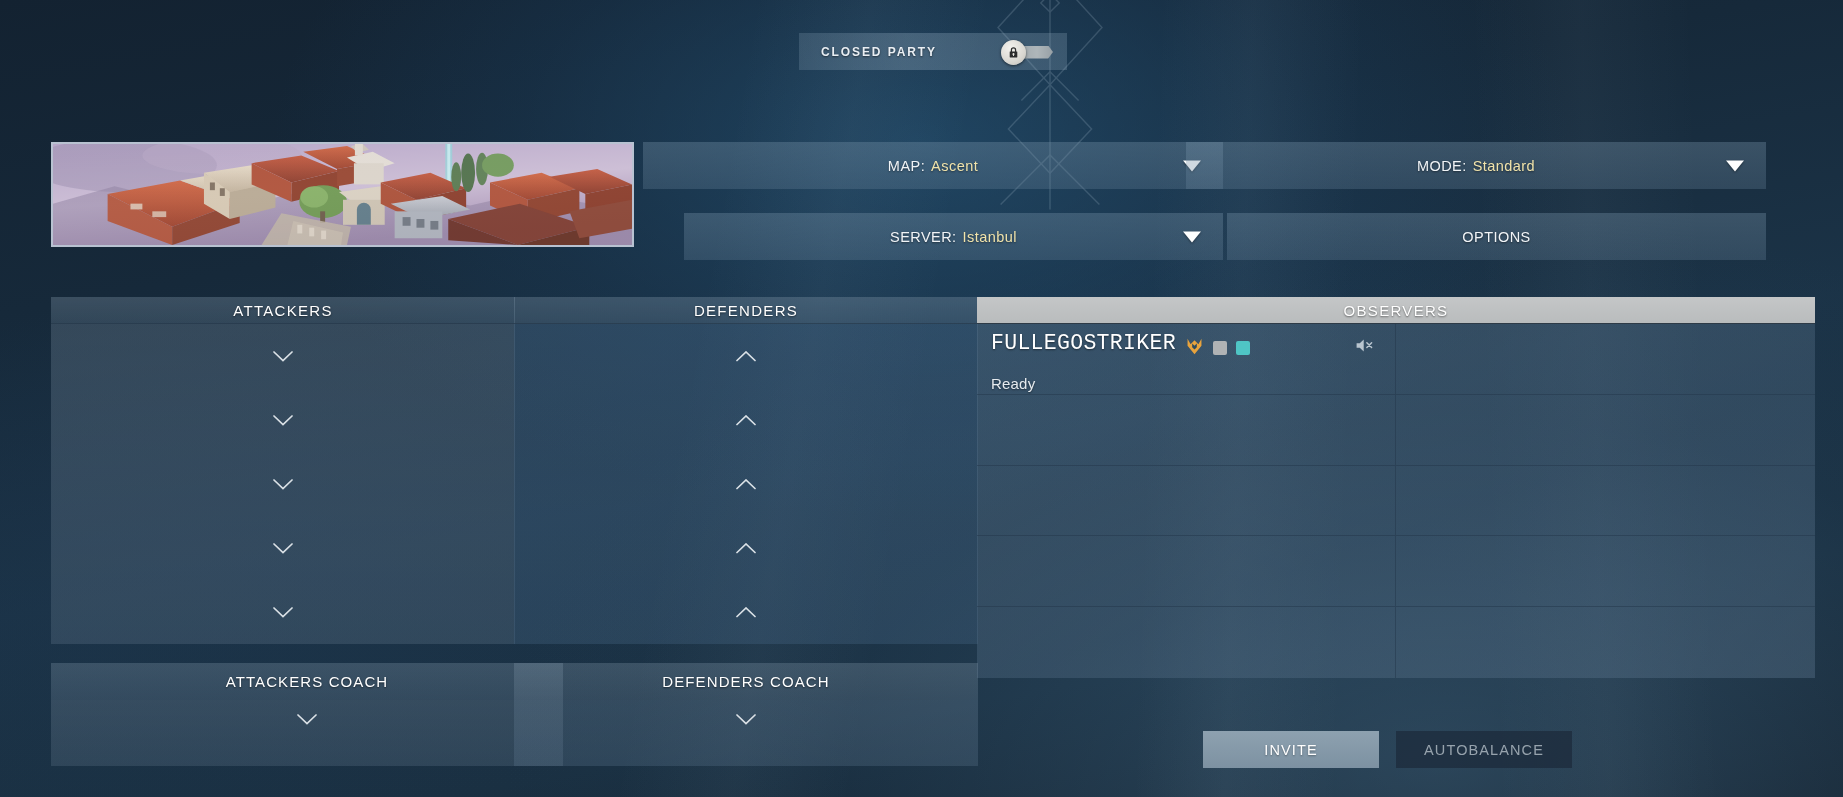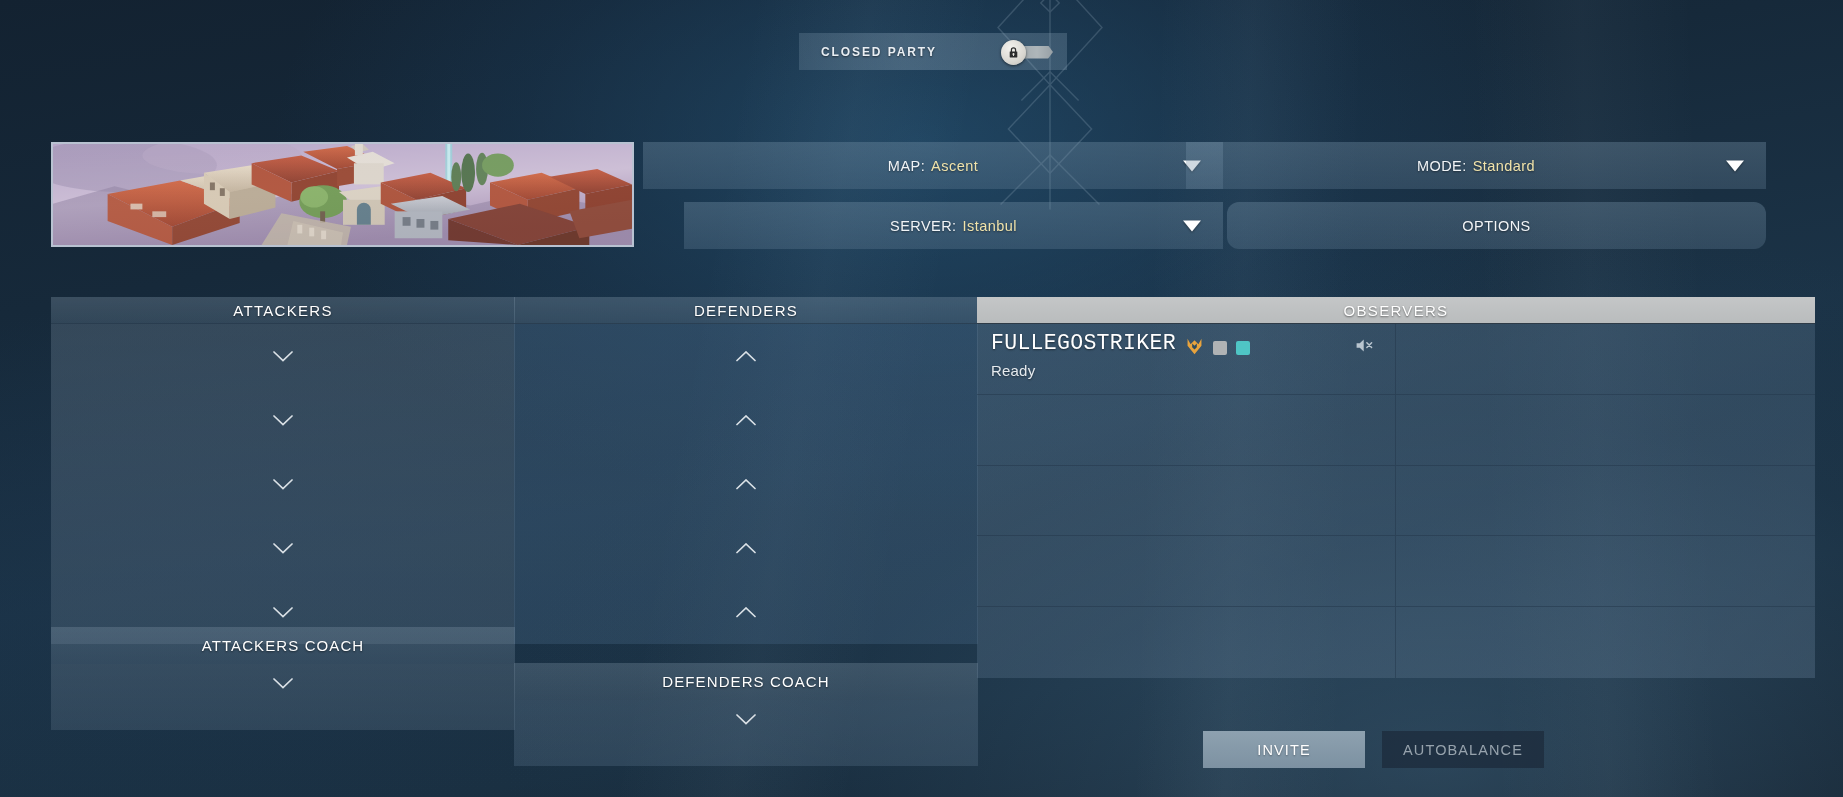--- a/index.html
+++ b/index.html
@@ -104,36 +104,36 @@
   .sel-btn {
     position: relative;
     height: 47px;
     background: linear-gradient(180deg, rgba(118,146,168,0.36) 0%, rgba(104,132,156,0.30) 100%);
     display: flex;
     align-items: center;
     justify-content: center;
     color: #fff;
     font-size: 14.5px;
     letter-spacing: 0.45px;
-    margin-bottom: 13px;
+    margin-bottom: 24px;
   }
   .sel-btn:last-child { margin-bottom: 0; margin-left: 41px; }
   .sel-btn .lbl { color: #f1f4f7; text-shadow: 0 1px 2px rgba(0,0,0,0.45); }
   .sel-btn .val { color: #f0e3ab; margin-left: 6px; text-shadow: 0 1px 2px rgba(0,0,0,0.45); }
   .caret {
     position: absolute;
     right: 22px; top: 50%;
     transform: translateY(-50%);
     width: 0; height: 0;
     border-left: 9px solid transparent;
     border-right: 9px solid transparent;
     border-top: 11px solid #ffffff;
     filter: drop-shadow(0 1px 1px rgba(0,0,0,0.4));
   }
-  .sel-plain { justify-content: center; border-radius: 12px; }
+  .sel-plain { justify-content: center; }
 
   
   .panel { position: absolute; }
   .panel-head {
     height: 27px;
     display: flex; align-items: center; justify-content: center;
     color: #ffffff;
     font-size: 15px;
     letter-spacing: 1.3px;
     background: linear-gradient(180deg, rgba(130,152,170,0.34) 0%, rgba(112,136,156,0.30) 100%);
@@ -164,21 +164,21 @@
     align-items: center;
     justify-content: center;
   }
   .chev {
     width: 20px; height: 11px;
     opacity: 0.92;
   }
   .chev svg { width: 100%; height: 100%; display: block; }
 
   
-  .coach-attackers { left: 51px; top: 627px; width: 464px; }
+  .coach-attackers { left: 51px; top: 663px; width: 512px; }
   .coach-defenders { left: 514px; top: 663px; width: 464px; }
   .coach-head {
     height: 37px;
     display: flex; align-items: center; justify-content: center;
     color: #ffffff;
     font-size: 15px;
     letter-spacing: 1.1px;
     background: linear-gradient(180deg, rgba(122,144,162,0.34) 0%, rgba(108,130,150,0.30) 100%);
     text-shadow: 0 1px 2px rgba(0,0,0,0.5);
   }
@@ -231,34 +231,34 @@
   .chip-teal { background: #4fc5c5; }
   .mute-icon {
     position: absolute;
     right: 21px; top: 14px;
     width: 19px; height: 15px;
   }
   .mute-icon svg { width: 100%; height: 100%; display: block; }
   .obs-status {
     color: #e6ebef;
     font-size: 15px;
-    margin-top: 7px;
+    margin-top: 20px;
     letter-spacing: 0.2px;
     text-shadow: 0 1px 2px rgba(0,0,0,0.45);
   }
 
   
   .btn-row {
     position: absolute;
     left: 1203px; top: 731px;
     display: flex;
     gap: 17px;
   }
   .btn {
-    width: 162px; height: 37px;
+    width: 176px; height: 37px;
     display: flex; align-items: center; justify-content: center;
     font-size: 14.5px;
     letter-spacing: 1.1px;
   }
   .btn-primary {
     background: linear-gradient(180deg, rgba(150,169,183,0.92) 0%, rgba(136,156,172,0.88) 100%);
     color: #ffffff;
     text-shadow: 0 1px 2px rgba(0,0,0,0.35);
   }
   .btn-disabled {

